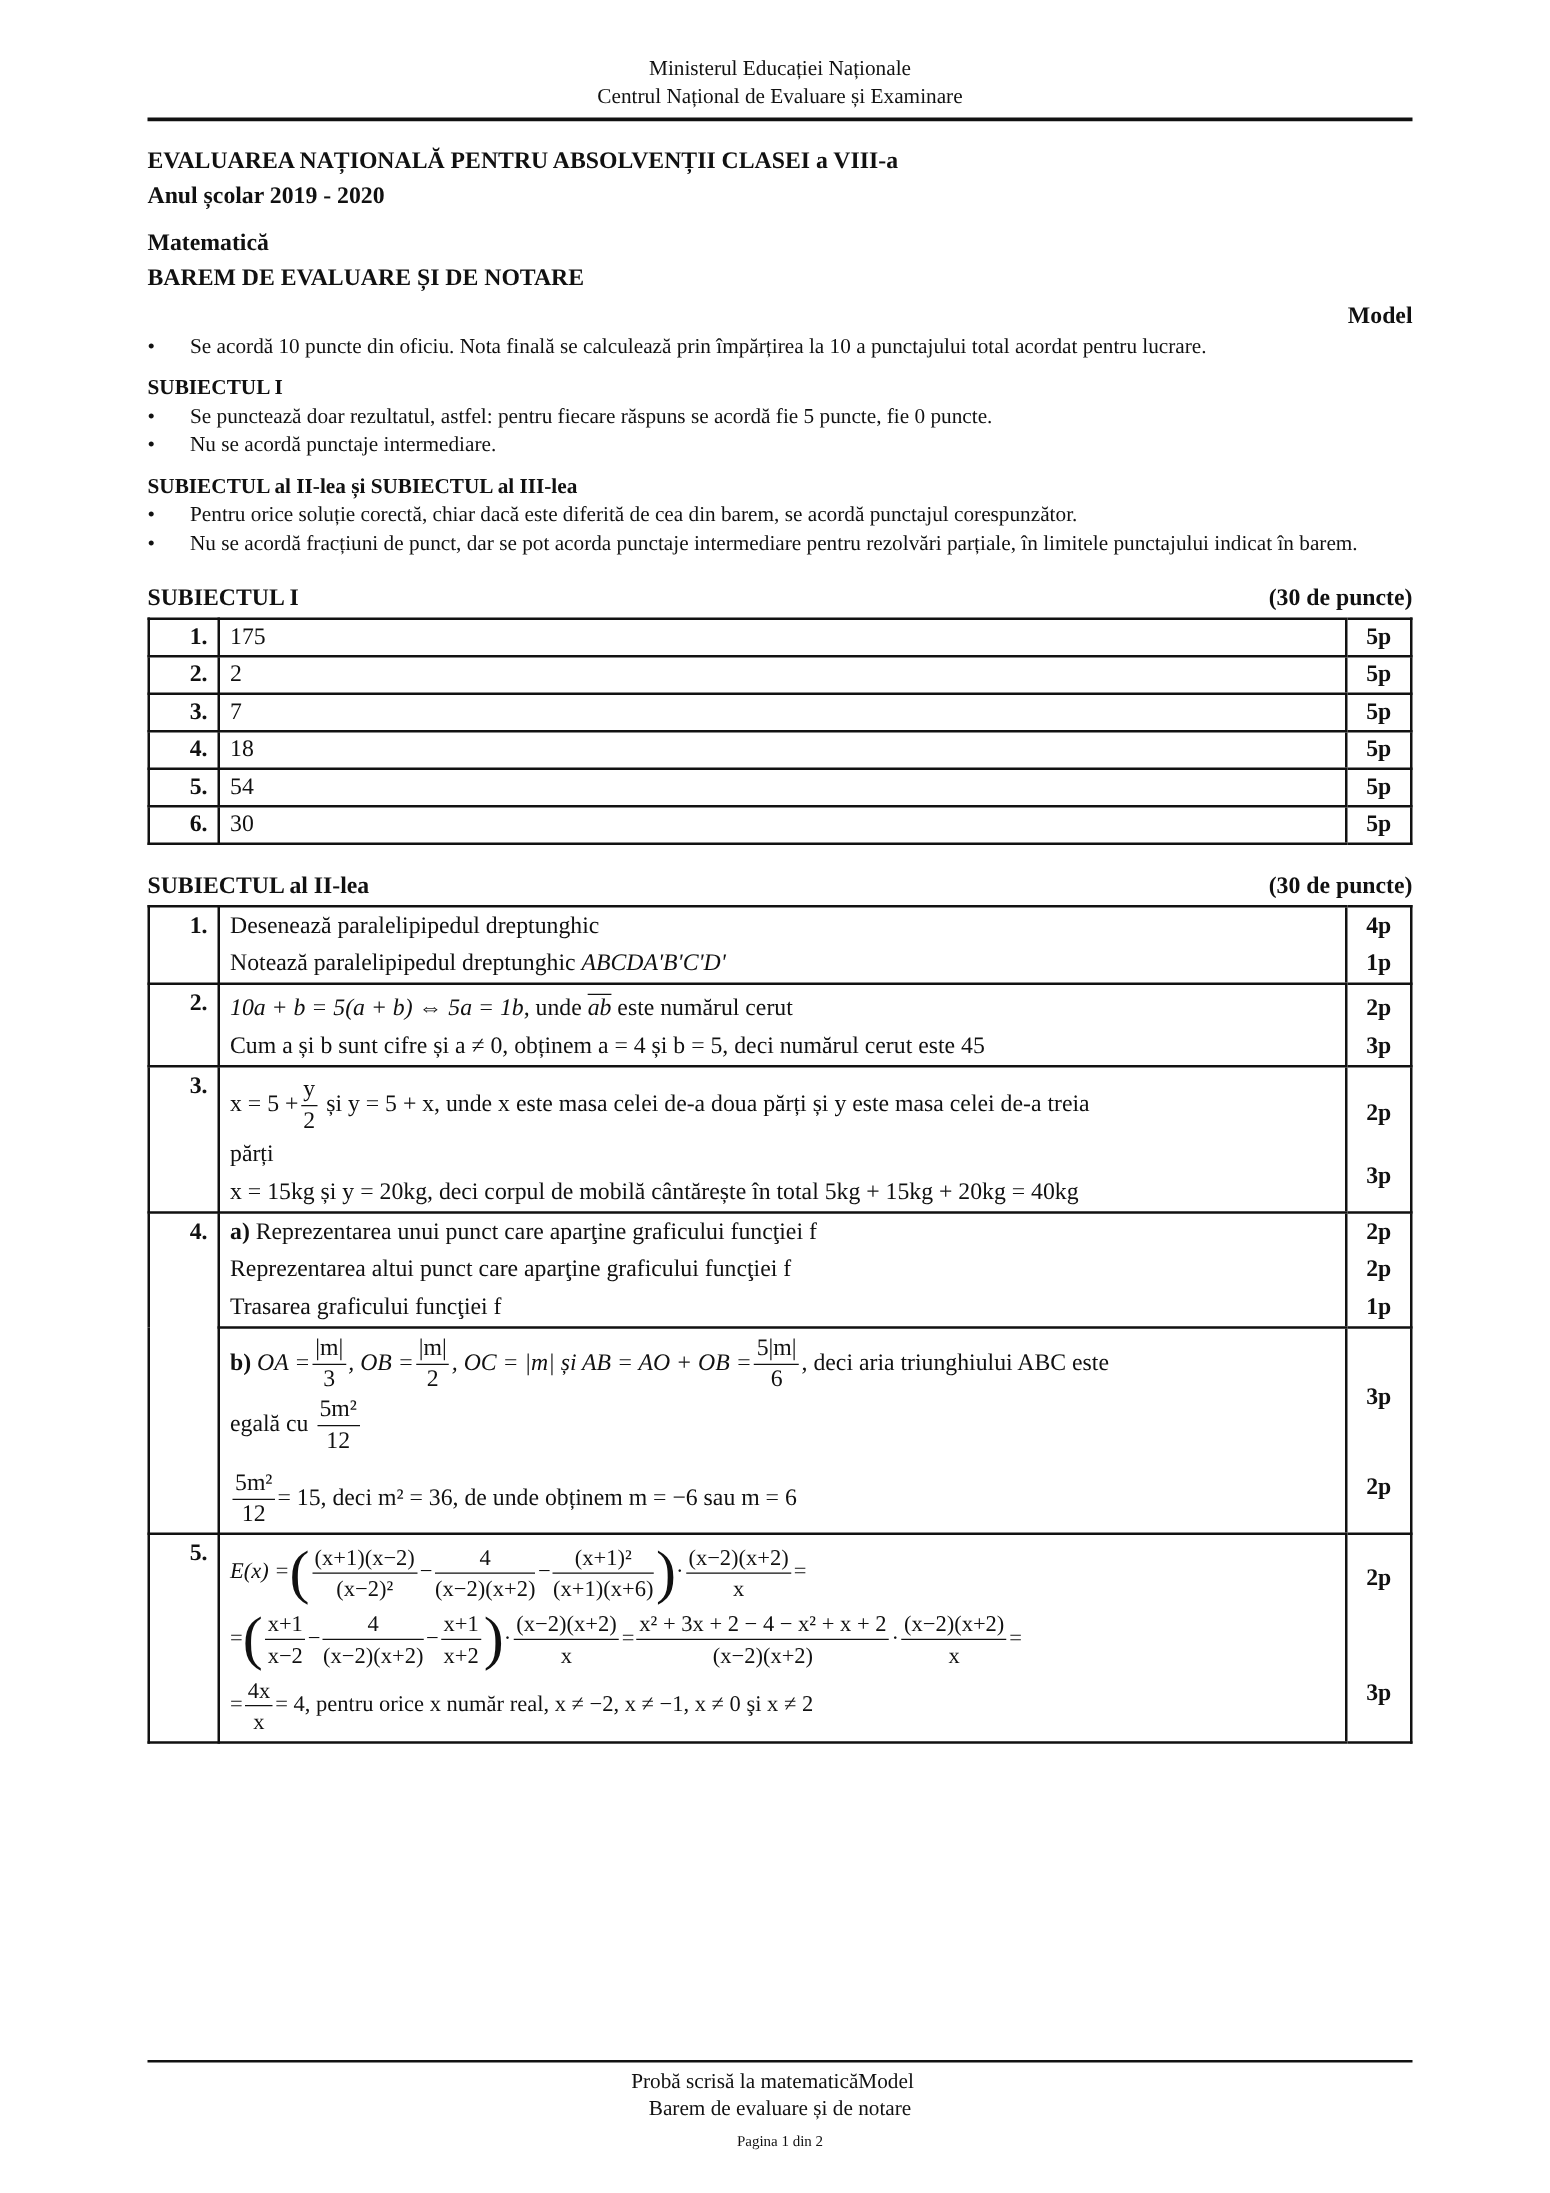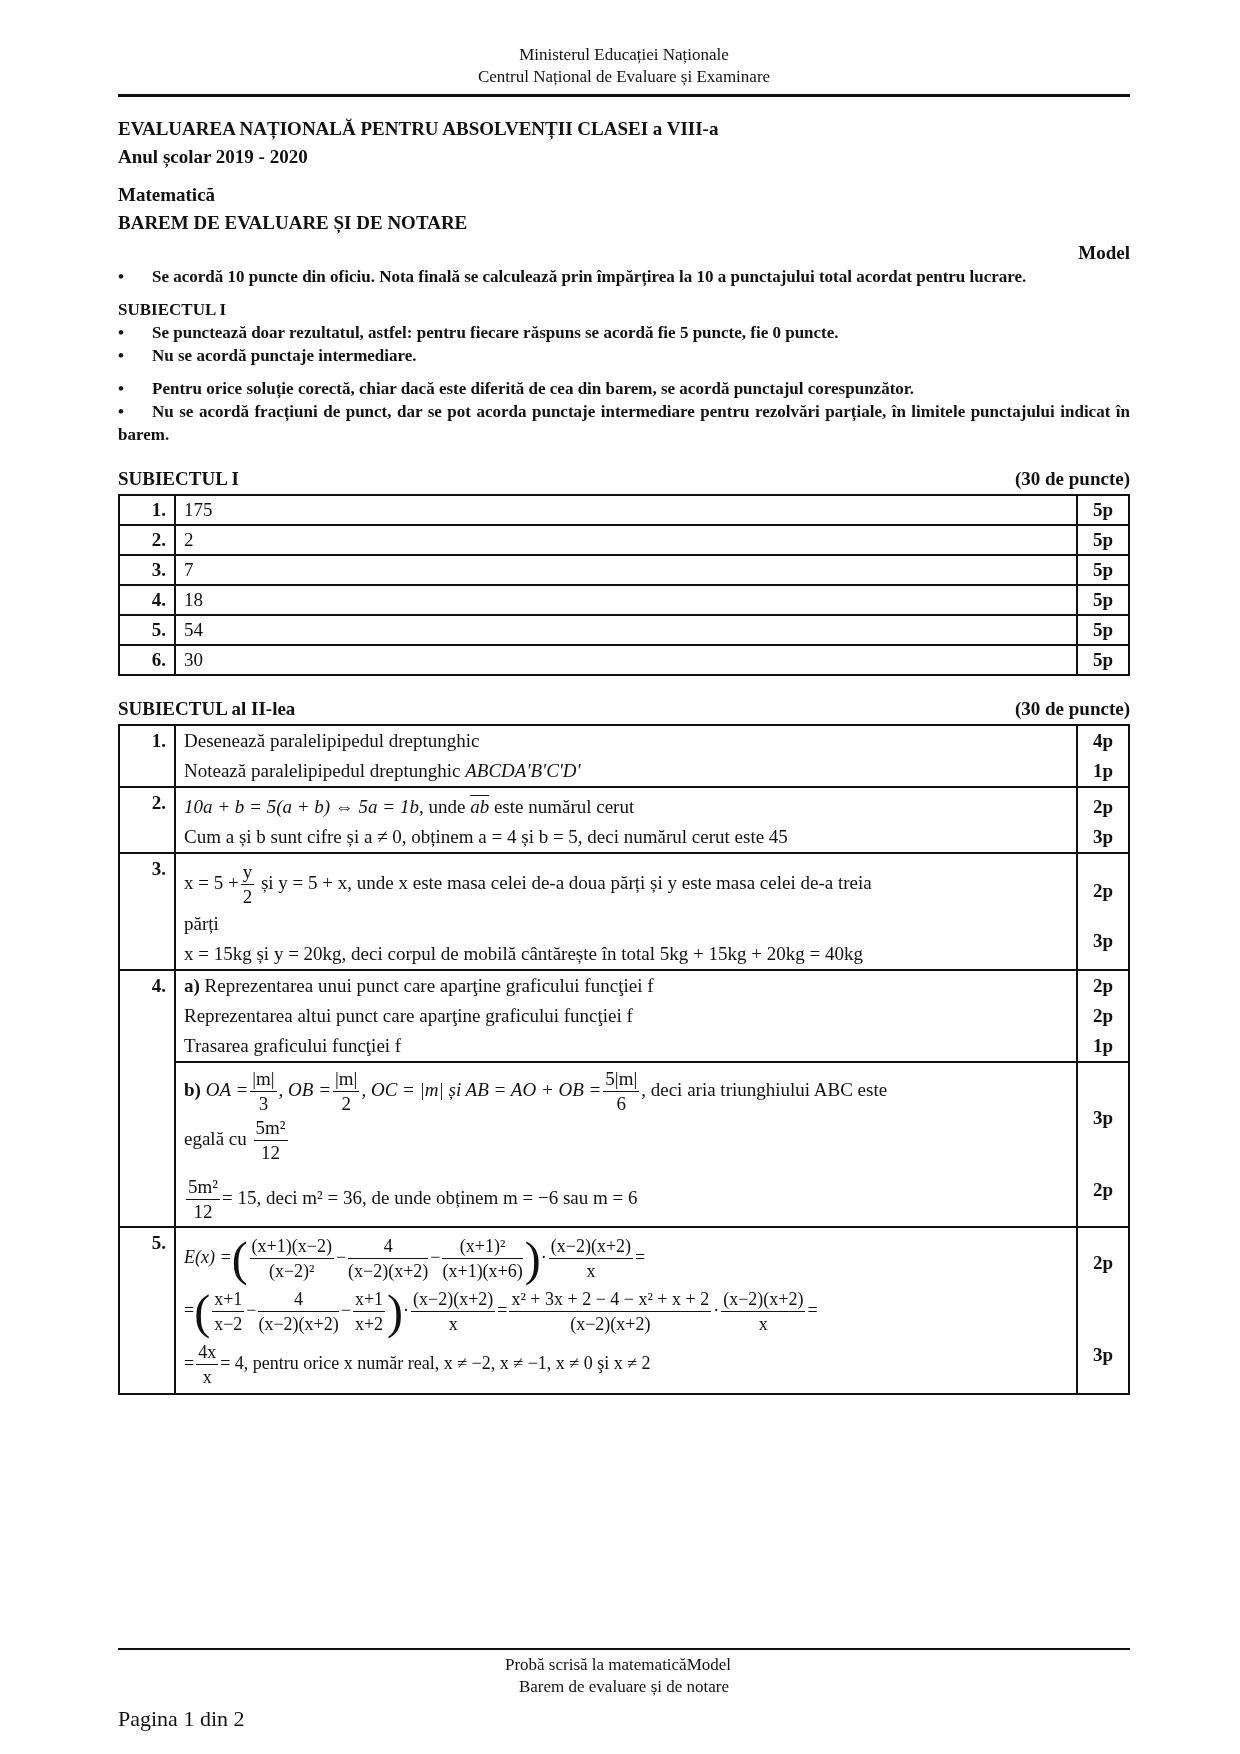--- a/index.html
+++ b/index.html
@@ -4,42 +4,42 @@
 <style>
   html,body{margin:0;padding:0;background:#fff;}
   body{width:1240px;height:1754px;position:relative;font-family:"Liberation Serif","DejaVu Serif",serif;color:#111;overflow:hidden;}
   .page{position:absolute;left:118px;top:0;width:1012px;}
   .hdr{text-align:center;font-size:17px;line-height:22px;margin-top:44px;}
   .rule{border-top:3px solid #111;margin:6px 0 0 0;}
   .title{text-align:left;font-weight:bold;font-size:19px;line-height:28px;}
   .t1{margin-top:18px;}
   .t3{margin-top:10px;}
   .model{text-align:right;font-weight:bold;font-size:19px;margin-top:4px;line-height:24px;}
-  .bul{font-weight:bold;font-size:17px;line-height:23px;text-align:justify;}
+  .bul{font-weight:normal;font-size:17px;line-height:23px;text-align:justify;}
   .bul .dot{display:inline-block;width:34px;}
   .sec{font-size:17px;line-height:23px;font-weight:bold;}
   .gap{height:10px;}
   .sechead{display:flex;justify-content:space-between;font-weight:bold;font-size:19px;margin-top:18px;height:30px;line-height:30px;}
   table{border-collapse:collapse;width:1012px;font-size:19px;}
   td{border:2px solid #111;padding:0 8px;vertical-align:top;}
   td.num{width:38px;text-align:right;font-weight:bold;padding-right:8px;}
   td.pts{width:34px;text-align:center;font-weight:bold;}
   td.mid{border-left:1px solid #111;border-right:1px solid #15803d;}
   .s1 td{height:26px;line-height:28px;}
   .ln{line-height:30px;}
   .ptsln{line-height:30px;display:block;}
   i{font-style:italic;}
   .frac{display:inline-block;vertical-align:middle;text-align:center;margin:0 2px;}
   .frac>span{display:block;line-height:24px;}
   .frac>span.top{border-bottom:1.5px solid #111;padding:0 2px;}
   .big{font-size:48px;vertical-align:middle;font-weight:normal;line-height:48px;}
   .footer{position:absolute;left:118px;top:1648px;width:1012px;}
   .frule{border-top:2px solid #111;}
   .frow{display:flex;justify-content:center;font-size:17px;line-height:22px;margin-top:4px;}
-  .pg{text-align:left;font-size:22px;margin-top:8px;}
+  .pg{text-align:center;font-size:12px;margin-top:8px;}
 </style>
 </head>
 <body>
 
 <div class="page">
   <div class="hdr">
     <div>Ministerul Educației Naționale</div>
     <div>Centrul Național de Evaluare și Examinare</div>
   </div>
   <div class="rule"></div>
@@ -49,20 +49,21 @@
   <div class="title t3">Matematică</div>
   <div class="title">BAREM DE EVALUARE ȘI DE NOTARE</div>
   <div class="model">Model</div>
 
   <div class="bul"><span class="dot">•</span><span>Se acordă 10 puncte din oficiu. Nota finală se calculează prin împărțirea la 10 a punctajului total acordat pentru lucrare.</span></div>
   <div class="gap"></div>
   <div class="sec">SUBIECTUL I</div>
   <div class="bul"><span class="dot">•</span><span>Se punctează doar rezultatul, astfel: pentru fiecare răspuns se acordă fie 5 puncte, fie 0 puncte.</span></div>
   <div class="bul"><span class="dot">•</span><span>Nu se acordă punctaje intermediare.</span></div>
   <div class="gap"></div>
+  <div class="sec">SUBIECTUL al II-lea și SUBIECTUL al III-lea</div>
   <div class="bul"><span class="dot">•</span><span>Pentru orice soluție corectă, chiar dacă este diferită de cea din barem, se acordă punctajul corespunzător.</span></div>
   <div class="bul"><span class="dot">•</span><span>Nu se acordă fracțiuni de punct, dar se pot acorda punctaje intermediare pentru rezolvări parțiale, în limitele punctajului indicat în barem.</span></div>
 
   <div class="sechead">
     <span>SUBIECTUL I</span>
     <span>(30 de puncte)</span>
   </div>
   <table class="s1">
     <tbody id="s1body">
         <tr>

